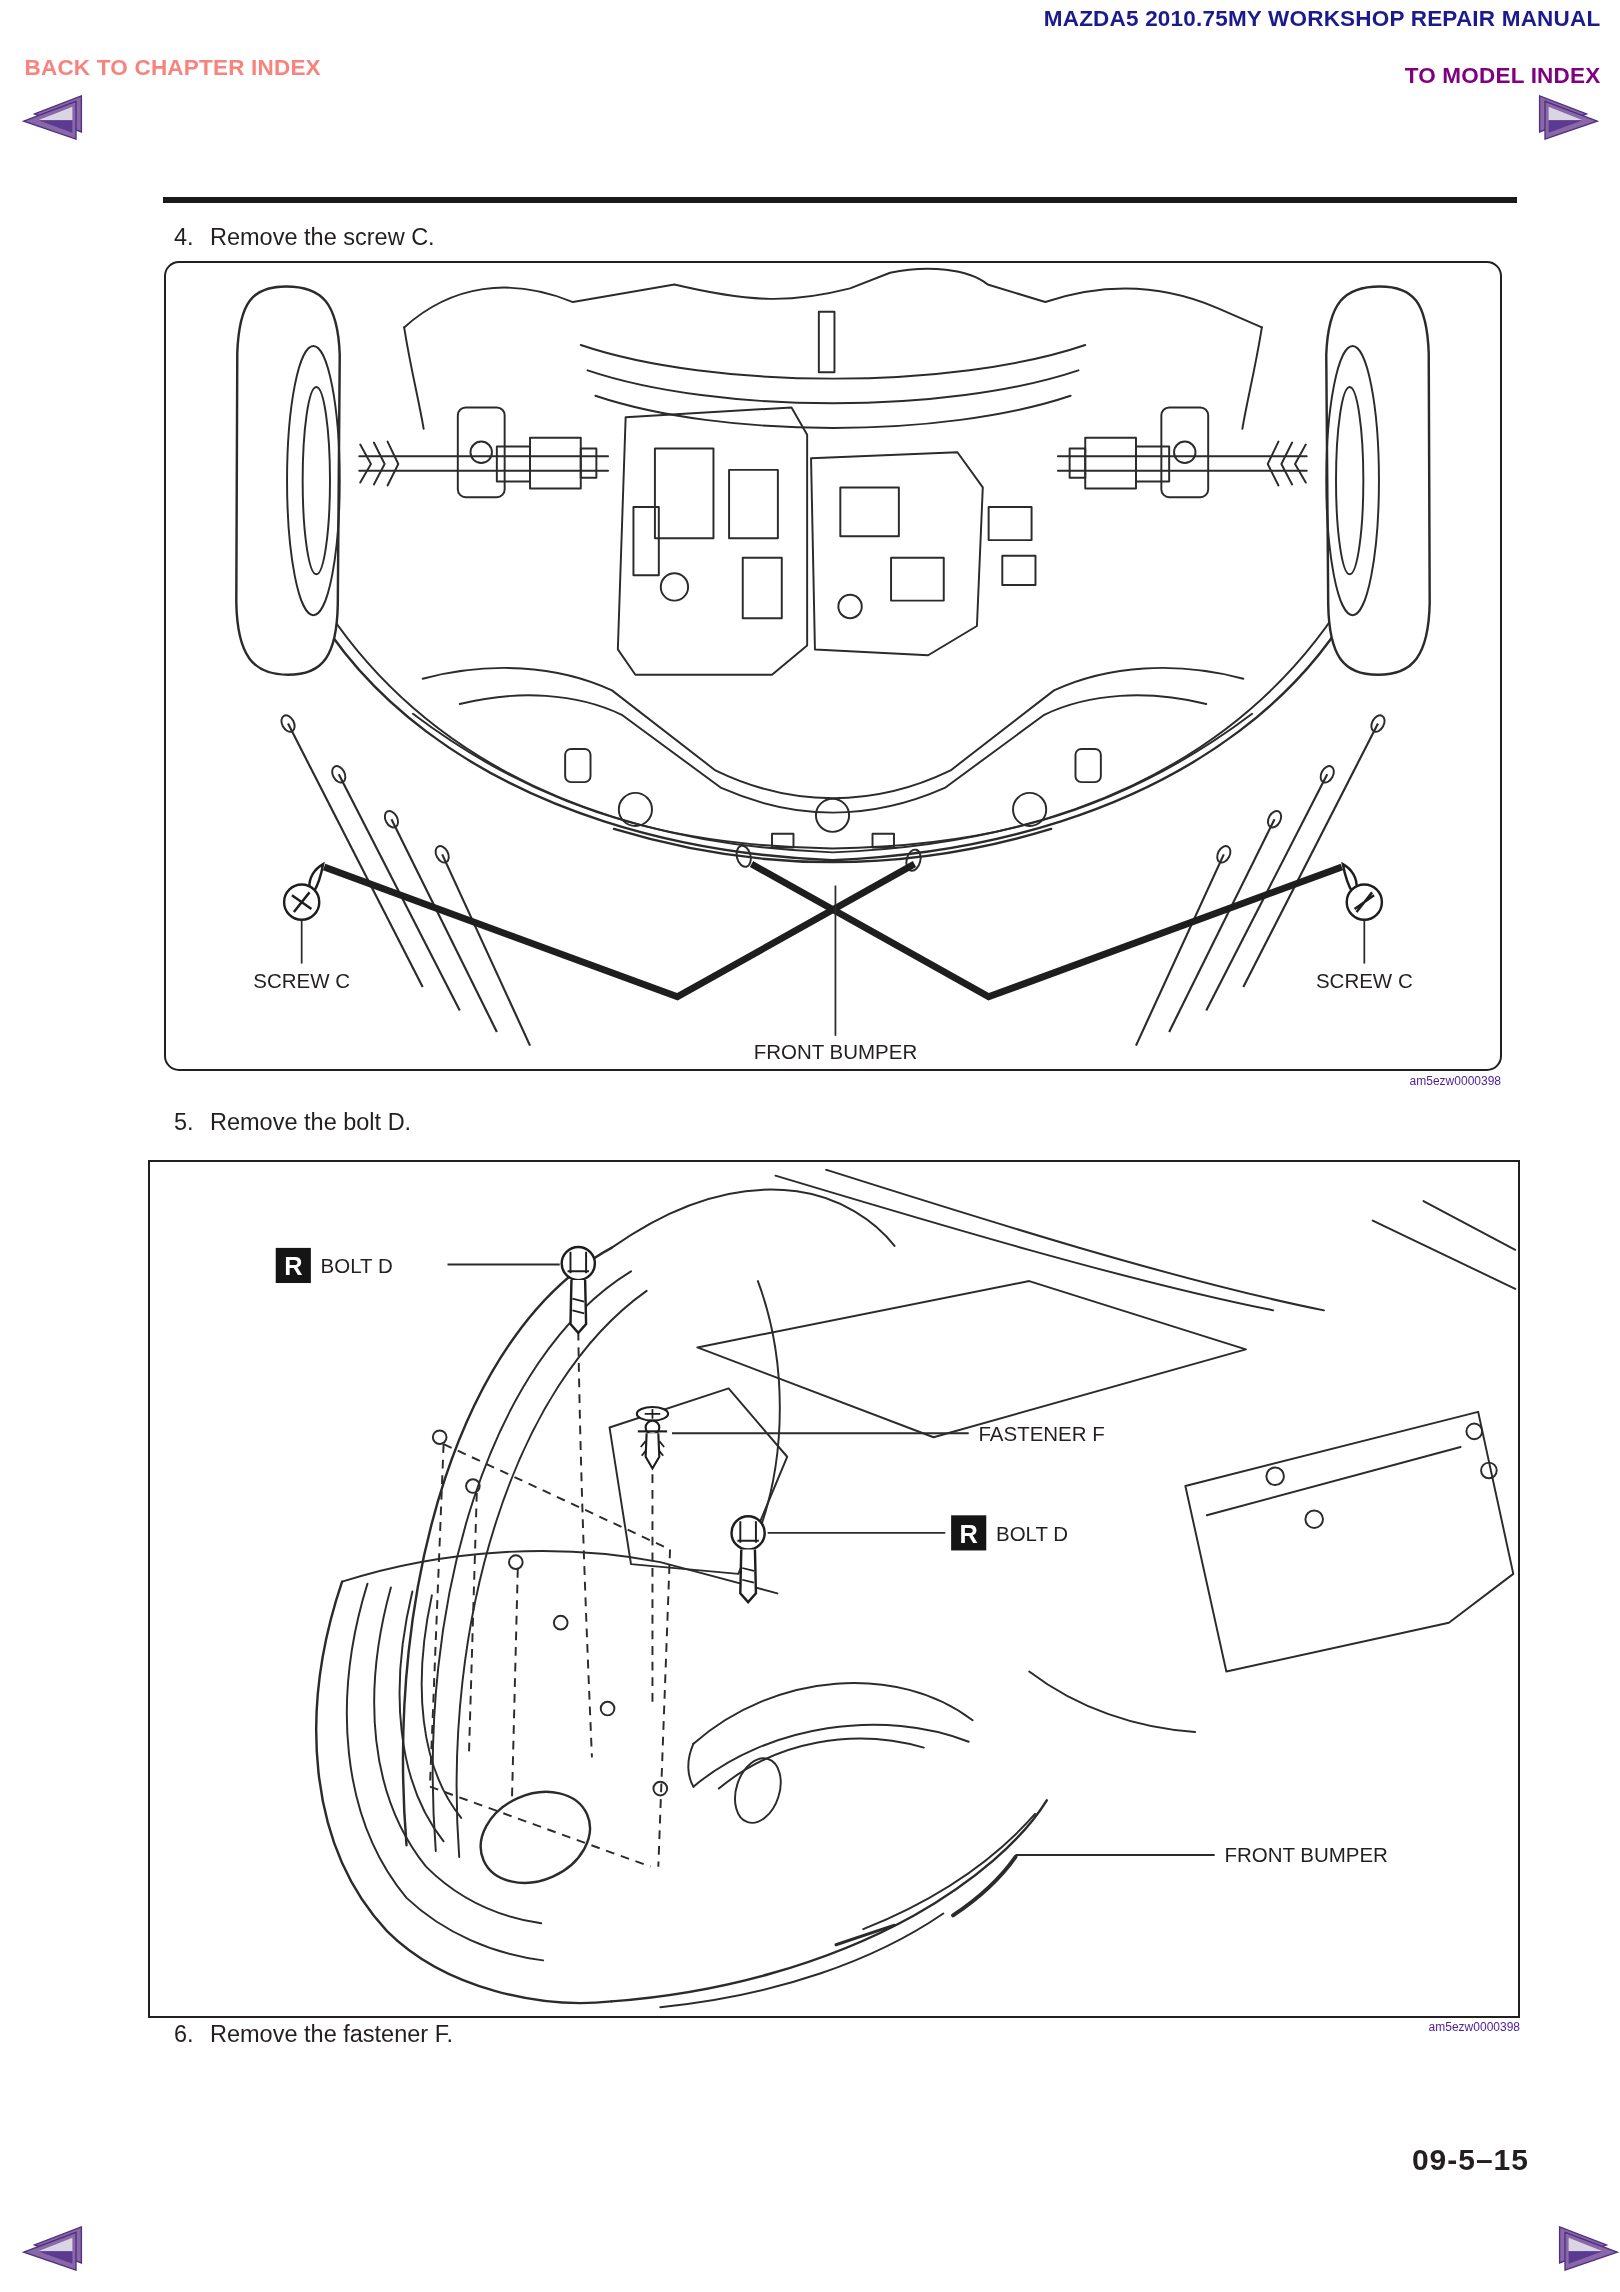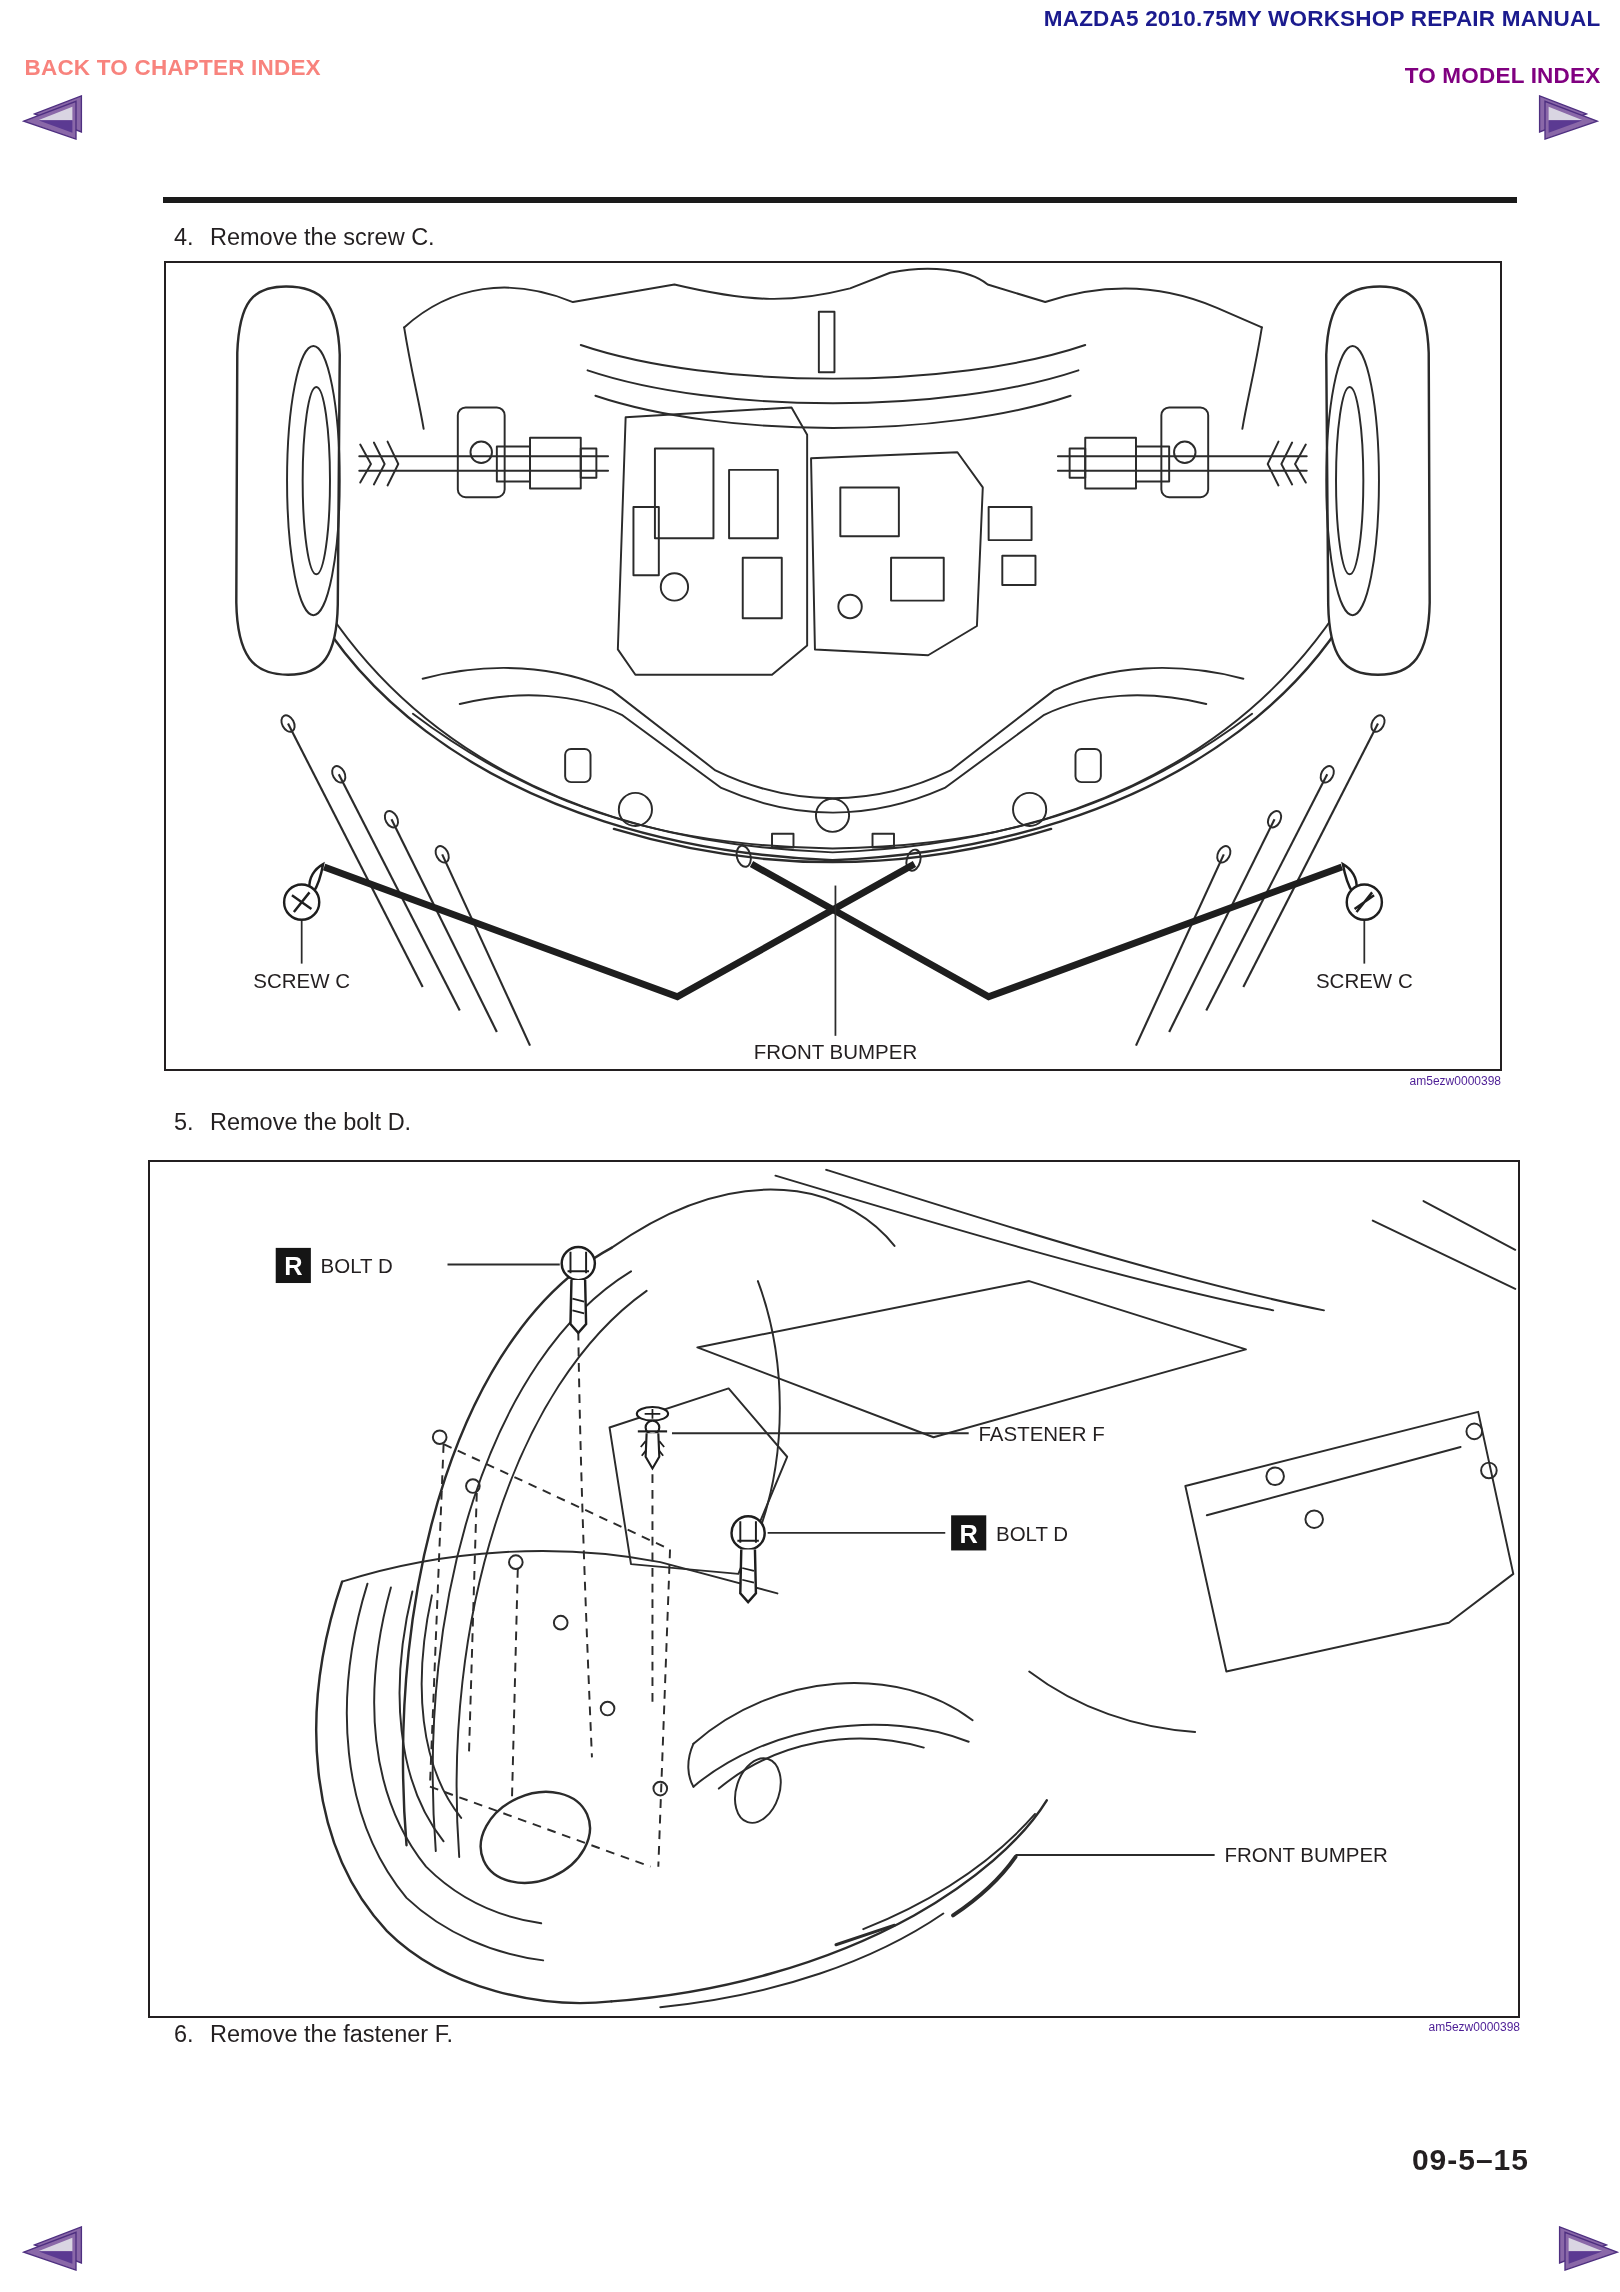--- a/index.html
+++ b/index.html
@@ -22,21 +22,21 @@
     position:absolute; left:163px; top:154px; width:1354px; text-align:center;
     font-size:28px; font-weight:bold; letter-spacing:0.5px;
   }
   .title-rule { position:absolute; left:163px; top:197px; width:1354px; height:5.9px; background:#1a1a1a; }
 
   .step { position:absolute; left:174px; font-size:23.5px; display:flex; white-space:nowrap; }
   .step .num { width:36px; flex:none; }
   .step4 { top:224px; } .step5 { top:1109px; } .step6 { top:2021px; }
 
   .figure { position:absolute; border:2px solid #231f20; background:#fff; box-sizing:border-box; }
-  .figure1 { left:164px; top:261px; width:1338px; height:810px; }
+  .figure1 { left:164px; top:261px; width:1338px; height:810px;border-radius:15px; }
   .figure2 { left:148px; top:1160px; width:1372px; height:858px; }
 
   .fig-code { position:absolute; font-size:12px; color:#4c1d95; }
   .fig1-code { right:119px; top:1074px; }
   .fig2-code { right:100px; top:2020px; }
 
   .page-number { position:absolute; right:91px; top:2143px; font-size:30px; font-weight:bold; letter-spacing:1px; }
 
   svg text { font-family:"Liberation Sans", sans-serif; }
   .lbl { font-size:21px; fill:#231f20; font-weight:400; }

